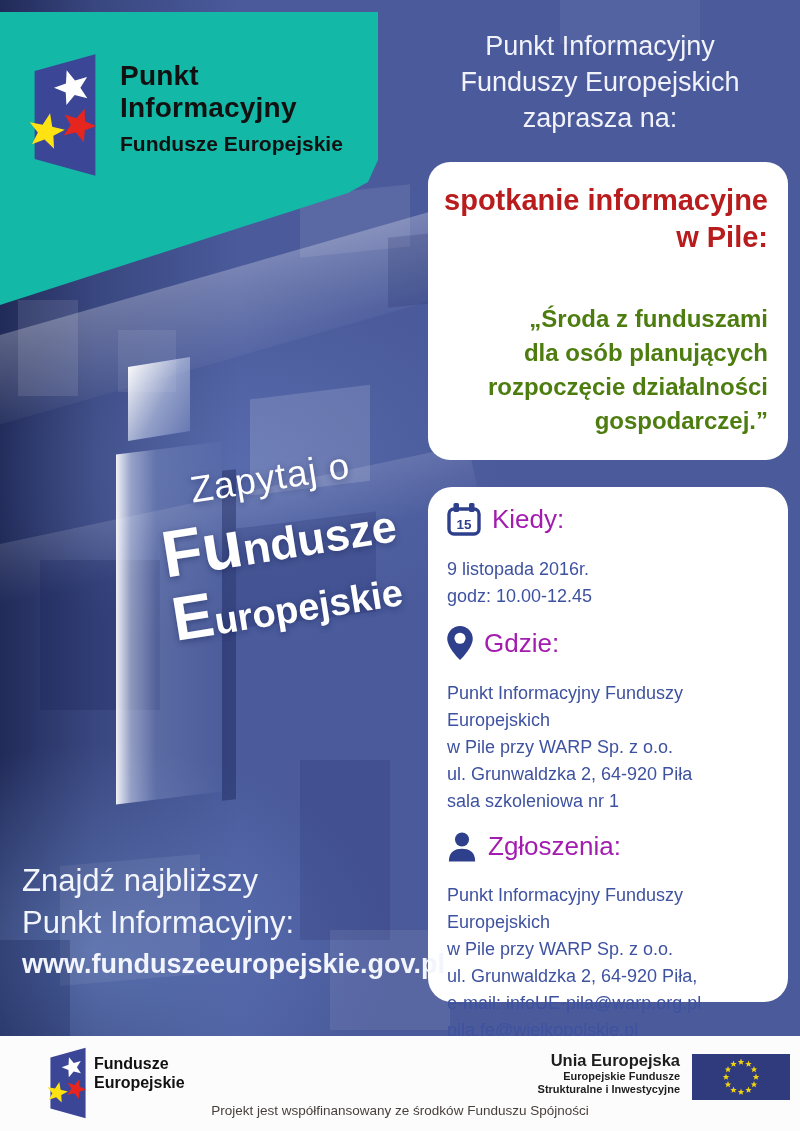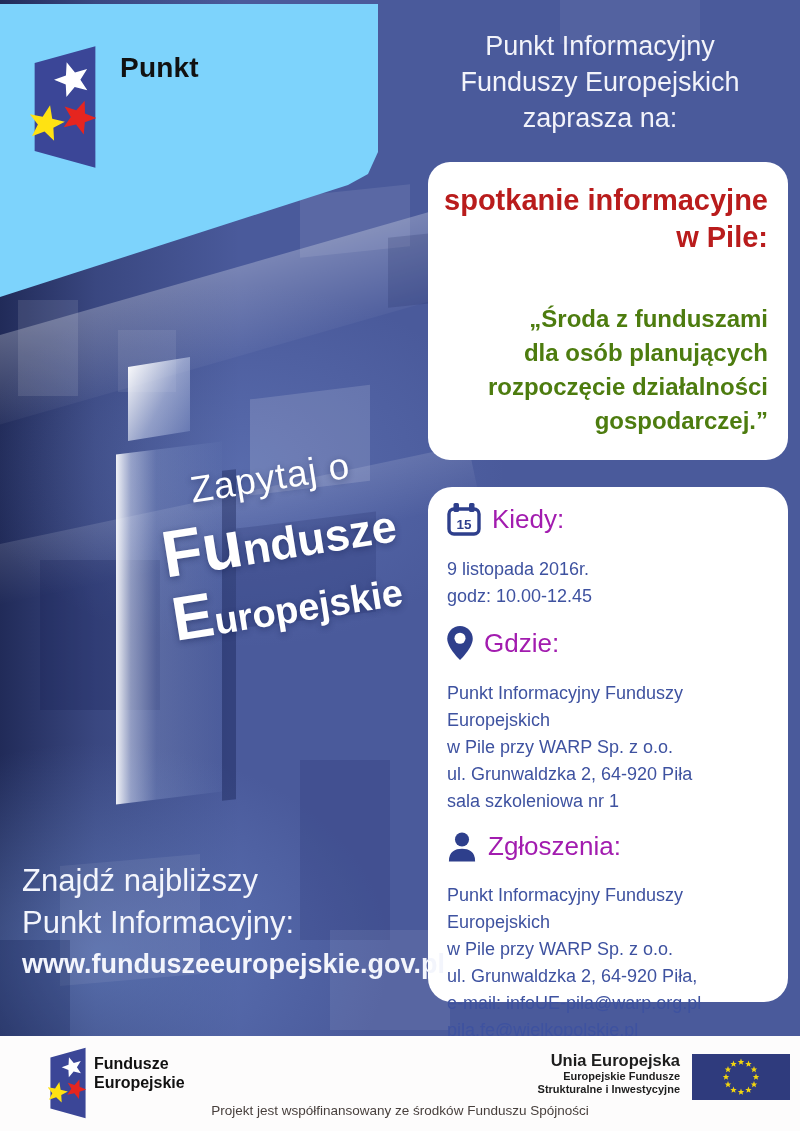--- a/index.html
+++ b/index.html
@@ -46,21 +46,21 @@
   .wm-1{font-size:37px;letter-spacing:1px;margin-left:38px;
     text-shadow:0 2px 6px rgba(20,30,80,.45);}
   .wm-2{margin-top:8px;font-weight:bold;text-shadow:0 2px 6px rgba(20,30,80,.45);}
   .wm-2 .big{font-size:66px;}
   .wm-2 .rest{font-size:45px;}
   .wm-3{margin-top:2px;font-weight:bold;text-shadow:0 2px 6px rgba(20,30,80,.45);}
   .wm-3 .big{font-size:62px;}
   .wm-3 .rest{font-size:38px;}
 
   
-  .logo-panel{position:absolute;left:0;top:4px;width:420px;height:300px;background:#7dd3fc;
+  .logo-panel{position:absolute;left:0;top:12px;width:420px;height:300px;background:#14b8a6;
     clip-path:polygon(0 0, 378px 0, 378px 148px, 368px 170px, 348px 181px, 0 293px);padding-left:23px;}
   .logo-flag{position:absolute;left:30px;top:36px;}
   .logo-text{position:absolute;left:120px;top:48px;color:#111;}
   .logo-text .l1,.logo-text .l2{font-size:28px;font-weight:bold;line-height:32px;letter-spacing:.2px;}
   .logo-text .l3{font-size:21px;font-weight:bold;margin-top:8px;}
 
   
   .header-text{position:absolute;left:408px;top:28px;width:384px;text-align:center;
     color:#f2f3fa;font-size:27px;line-height:36px;}
 
@@ -135,20 +135,22 @@
       <defs>
         <polygon id="star5" points="0,-10 2.6,-3.3 9.5,-3.1 4.2,1.3 6,8 0,4.2 -6,8 -4.2,1.3 -9.5,-3.1 -2.6,-3.3"></polygon>
       </defs>
       <polygon points="4,22 62,6 62,122 4,106" fill="#3b4697"></polygon>
       <use href="#star5" transform="translate(40,38) rotate(-18) scale(1.75)" fill="#ffffff"></use>
       <use href="#star5" transform="translate(15,80) rotate(12) scale(1.8)" fill="#ffe212"></use>
       <use href="#star5" transform="translate(46,74) rotate(20) scale(1.7)" fill="#e6251f"></use>
     </svg>
     <div class="logo-text">
       <div class="l1">Punkt</div>
+      <div class="l2">Informacyjny</div>
+      <div class="l3">Fundusze Europejskie</div>
     </div>
   </div>
 
   <div class="header-text">
     <div>Punkt Informacyjny</div>
     <div>Funduszy Europejskich</div>
     <div>zaprasza na:</div>
   </div>
 
   <div class="title-panel">

